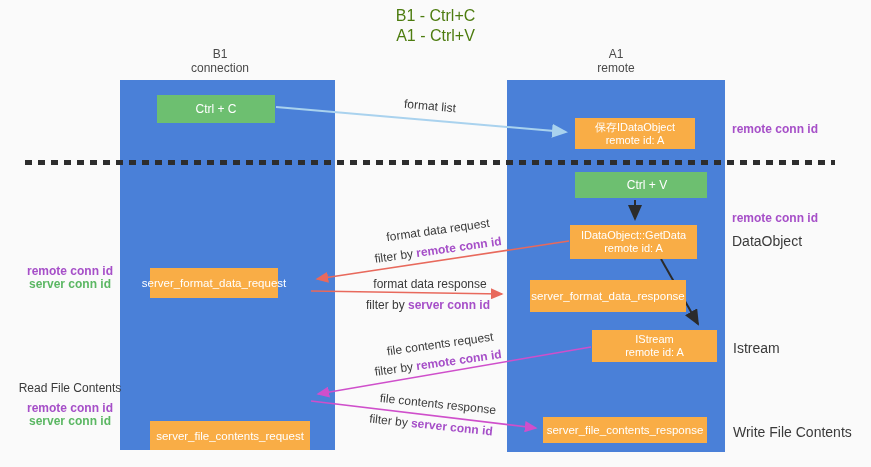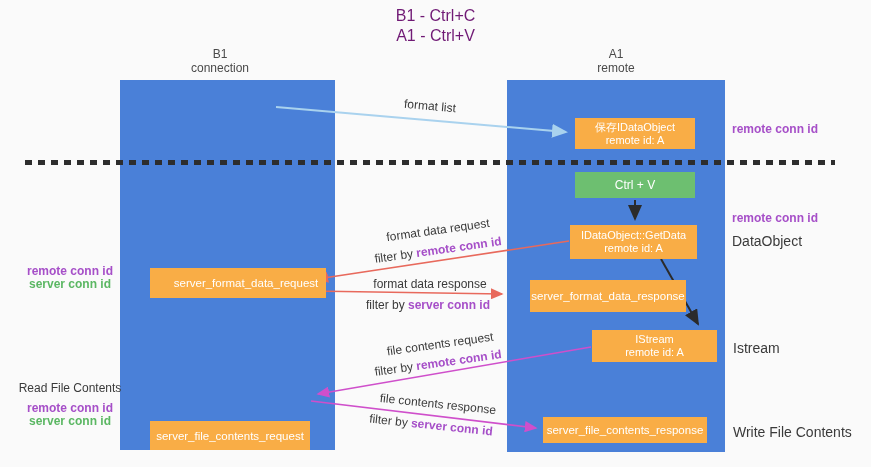--- a/index.html
+++ b/index.html
@@ -1,20 +1,20 @@
 <!DOCTYPE html>
 <html><head>
 <meta charset="utf-8">
 <style>
   html,body{margin:0;padding:0;}
   body{font-family:"Liberation Sans","DejaVu Sans",sans-serif;background:#fafafa;}
   #canvas{position:relative;width:871px;height:467px;background:#fafafa;overflow:hidden;}
 
   .title{position:absolute;left:0;top:6px;width:100%;text-align:center;
-         font-size:16px;color:#701a75;line-height:20px;}
+         font-size:16px;color:#4d7c0f;line-height:20px;}
   .col-header{position:absolute;text-align:center;font-size:12px;color:#4a4a4a;line-height:14px;}
 
   .lifeline{position:absolute;background:#4a80d8;}
 
   .divider{position:absolute;left:25px;top:160px;width:810px;height:5px;
            background:repeating-linear-gradient(to right,#2d2d2d 0px,#2d2d2d 7px,transparent 7px,transparent 13px);}
 
   .box{position:absolute;display:flex;flex-direction:column;align-items:center;justify-content:center;
        color:#fff;text-align:center;font-size:12px;line-height:14px;white-space:nowrap;}
   .green{background:#6dbf70;}
@@ -71,36 +71,39 @@
     </defs>
     <line x1="276" y1="107" x2="566" y2="132" stroke="#a9d2ee" stroke-width="2" marker-end="url(#mBlue)"></line>
     <line x1="635" y1="200" x2="635" y2="219" stroke="#2b2b2b" stroke-width="2" marker-end="url(#mBlack)"></line>
     <line x1="661" y1="259" x2="698" y2="324" stroke="#2b2b2b" stroke-width="2" marker-end="url(#mBlack)"></line>
     <line x1="569" y1="241" x2="317" y2="279" stroke="#e8695c" stroke-width="1.6" marker-end="url(#mSalmon)"></line>
     <line x1="311" y1="291" x2="502" y2="294" stroke="#e8695c" stroke-width="1.6" marker-end="url(#mSalmon)"></line>
     <line x1="591" y1="347" x2="318" y2="394" stroke="#cf4fcb" stroke-width="1.6" marker-end="url(#mMagenta)"></line>
     <line x1="311" y1="401" x2="536" y2="428" stroke="#cf4fcb" stroke-width="1.6" marker-end="url(#mMagenta)"></line>
   </svg>
 
+  <div class="box green" style="left:157px;top:95px;width:118px;height:28px;">
+    <div>Ctrl + C</div>
+  </div>
 
   <div class="box orange small" style="left:575px;top:118px;width:120px;height:31px;">
     <div>保存IDataObject</div>
     <div>remote id: A</div>
   </div>
 
-  <div class="box green" style="left:575px;top:172px;width:120px;height:26px;">
+  <div class="box green" style="left:575px;top:172px;width:120px;height:26px;padding-left:12px;">
     <div>Ctrl + V</div>
   </div>
 
   <div class="box orange small" style="left:570px;top:225px;width:127px;height:34px;">
     <div>IDataObject::GetData</div>
     <div>remote id: A</div>
   </div>
 
-  <div class="box orange" style="left:150px;top:268px;width:160px;height:30px;font-size:11.5px;padding-left:16px;">
+  <div class="box orange" style="left:150px;top:268px;width:128px;height:30px;font-size:11.5px;">
     <div>server_format_data_request</div>
   </div>
 
   <div class="box orange" style="left:510px;top:280px;width:156px;height:32px;font-size:11.5px;margin-left:20px;">
     <div>server_format_data_response</div>
   </div>
 
   <div class="box orange small" style="left:592px;top:330px;width:125px;height:32px;">
     <div>IStream</div>
     <div>remote id: A</div>

